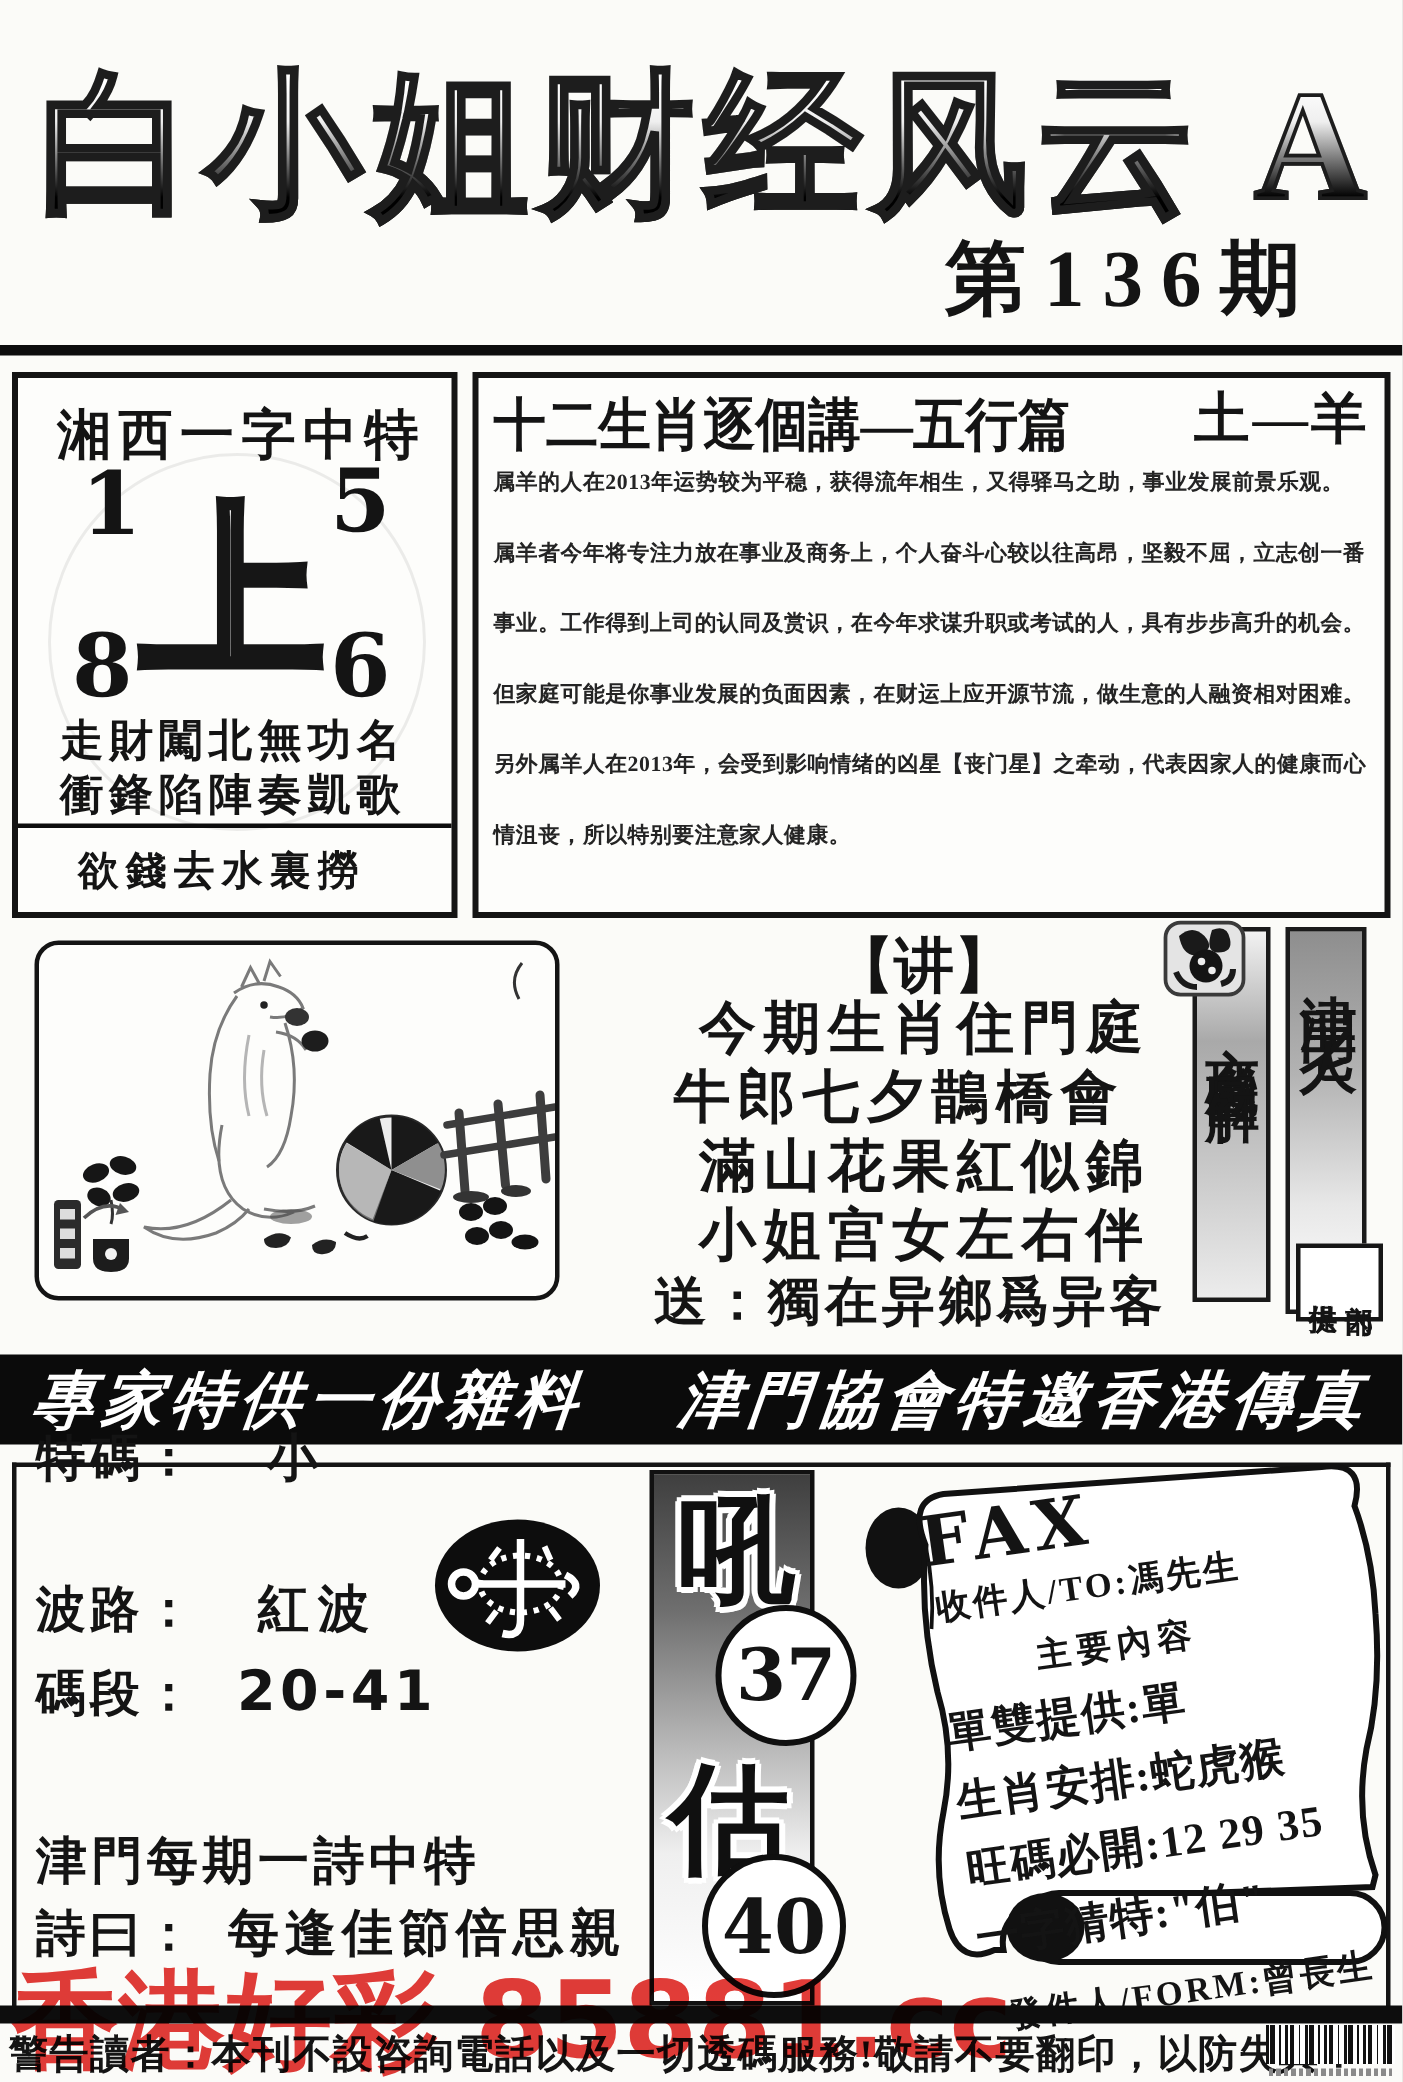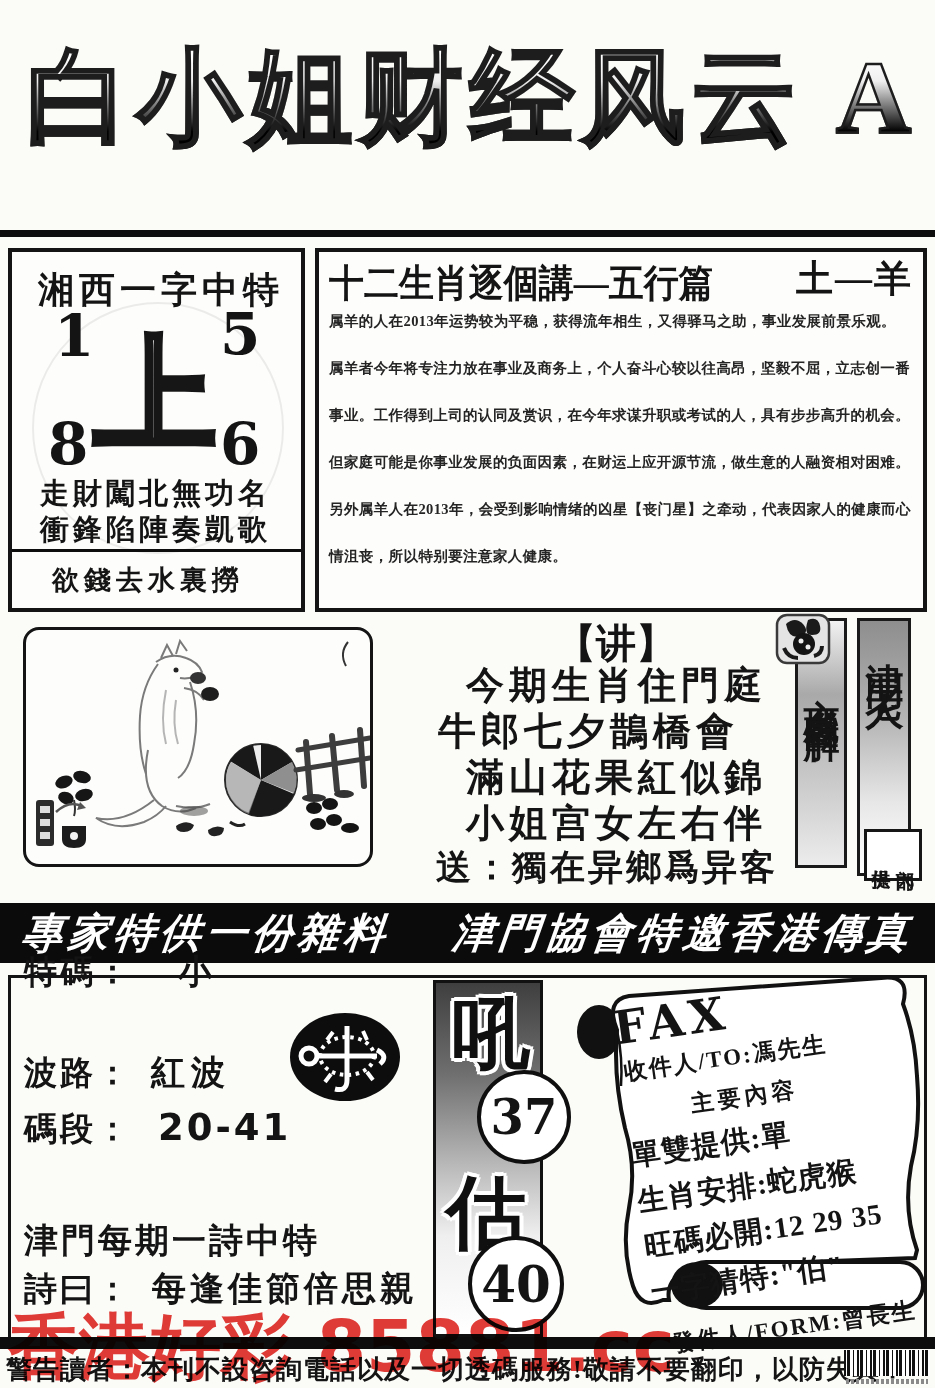--- a/index.html
+++ b/index.html
@@ -57,20 +57,21 @@
     repeating-linear-gradient(90deg,#111 0 2px,#fff 2px 3px,#111 3px 6px,#fff 6px 9px,#111 9px 10px,#fff 10px 13px);}
   .barcode-cap{position:absolute;background:repeating-linear-gradient(90deg,#8a8a8a 0 3px,transparent 3px 5px);}
   .faint-circle{position:absolute;border:2px solid rgba(0,0,0,.07);border-radius:50%;}
 </style>
 </head>
 <body>
 
 <div class="page">
 
   <div class="abs masthead" style="left:26px;top:28px;">白小姐财经风云 A</div>
+  <div class="abs issue" style="left:630px;top:150px;">第136期</div>
   <div class="rule" style="left:0;top:230px;width:935px;height:7px;"></div>
 
   <div class="box" style="left:8px;top:248px;width:297px;height:364px;">
     <div class="faint-circle" style="left:20px;top:50px;width:248px;height:248px;"></div>
     <div class="abs xx-head" style="left:26px;top:14px;">湘西一字中特</div>
     <div class="abs xx-num" style="left:42px;top:50px;">1</div>
     <div class="abs xx-num" style="left:208px;top:48px;">5</div>
     <div class="abs xx-num" style="left:36px;top:158px;">8</div>
     <div class="abs xx-num" style="left:208px;top:158px;">6</div>
     <div class="abs xx-center" style="left:82px;top:62px;">上</div>
@@ -162,21 +163,21 @@
         <path d="M30,182 q14,-13 27,-5" stroke="#555" stroke-width="2.5" fill="none"></path>
         <path d="M54,172 l6,6 l-9,2 Z" fill="#555"></path>
         <path d="M36,196 h24 v13 q0,9 -12,9 q-12,0 -12,-9 Z" fill="#1c1c1c"></path>
         <circle cx="48" cy="206" r="4" fill="#f2f2f2"></circle>
       </g>
     </svg>
   </div>
 
   <div class="abs jiang" style="left:556px;top:616px;">【讲】</div>
   <div class="abs my-line" style="left:466px;top:660px;">今期生肖住門庭</div>
-  <div class="abs my-line" style="left:438px;top:706px;">牛郎七夕鵲橋會</div>
+  <div class="abs my-line" style="left:449px;top:706px;">牛郎七夕鵲橋會</div>
   <div class="abs my-line" style="left:466px;top:752px;">滿山花果紅似錦</div>
   <div class="abs my-line" style="left:466px;top:798px;">小姐宫女左右伴</div>
   <div class="abs my-song" style="left:436px;top:844px;">送：獨在异鄉爲异客</div>
 
   <div class="strip strip-l" style="left:795px;top:618px;width:52px;height:250px;">
     <div class="vtext" style="font-size:36px;margin-top:48px;">玄機圖解</div>
   </div>
   <svg class="abs" style="left:774px;top:610px;" width="58" height="58" viewBox="0 0 58 58">
     <rect x="3" y="5" width="52" height="48" rx="10" fill="#e4e4e4" stroke="#3a3a3a" stroke-width="2.5"></rect>
     <path d="M12,14 q9,-8 17,0 q7,8 -2,12 q-12,4 -15,-12" fill="#1a1a1a"></path>
@@ -201,21 +202,21 @@
   </div>
 
   <div class="box" style="left:8px;top:975px;width:919px;height:363px;border-width:3px;border-bottom:none;background:transparent;"></div>
 
   <div class="abs" style="left:24px;top:949px;">
     <span class="tip-label">特碼：</span>
     <span class="tip-value" style="margin-left:42px;">小</span>
   </div>
   <div class="abs" style="left:24px;top:1050px;">
     <span class="tip-label">波路：</span>
-    <span class="tip-value" style="margin-left:15px;">紅波</span>
+    <span class="tip-value" style="margin-left:36px;">紅波</span>
   </div>
   <div class="abs" style="left:24px;top:1106px;">
     <span class="tip-label">碼段：</span>
     <span class="tip-num" style="margin-left:22px;">20-41</span>
   </div>
   <div class="abs tip-label" style="left:24px;top:1218px;font-size:34px;">津門每期一詩中特</div>
   <div class="abs" style="left:24px;top:1266px;">
     <span class="tip-label">詩曰：</span>
     <span class="tip-value" style="margin-left:16px;letter-spacing:4px;">每逢佳節倍思親</span>
   </div>

